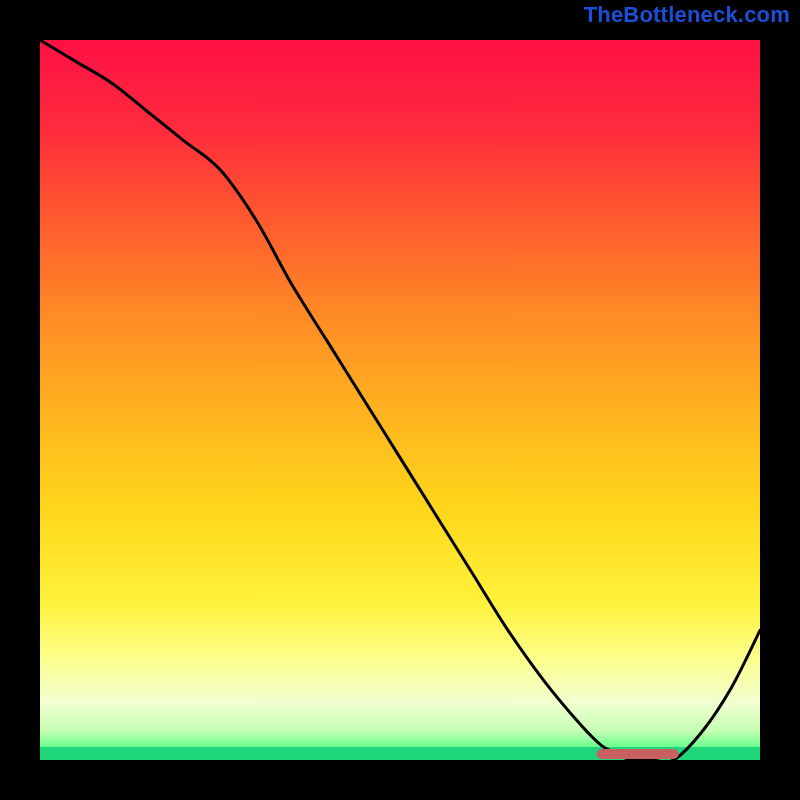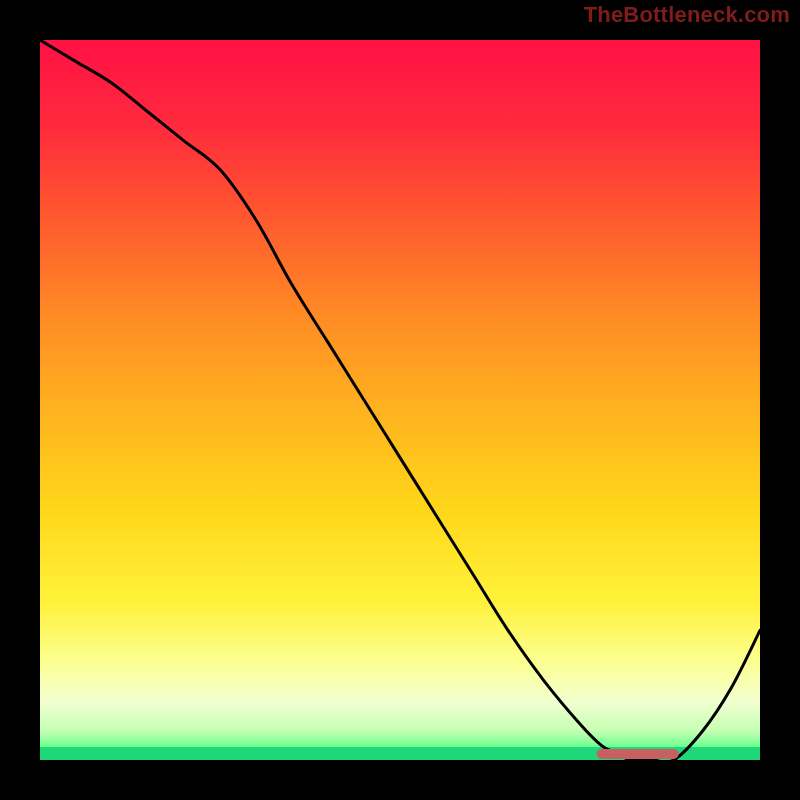--- a/index.html
+++ b/index.html
@@ -14,21 +14,21 @@
     position: relative;
     width: 800px;
     height: 800px;
   }
   .watermark {
     position: absolute;
     top: 2px;
     right: 10px;
     font-size: 22px;
     font-weight: 600;
-    color: #7f1d1d;
+    color: #1d4ed8;
     letter-spacing: 0.2px;
     z-index: 5;
   }
   svg {
     display: block;
   }
 </style>
 </head>
 <body>
 

